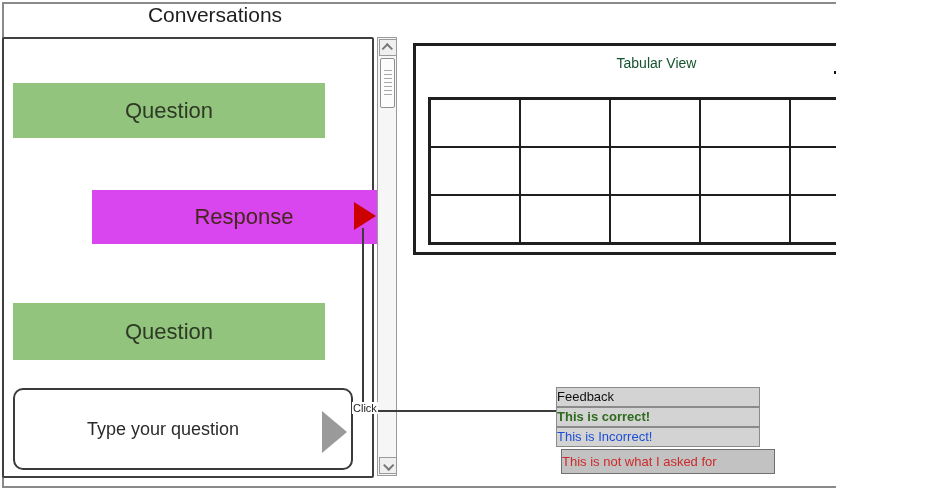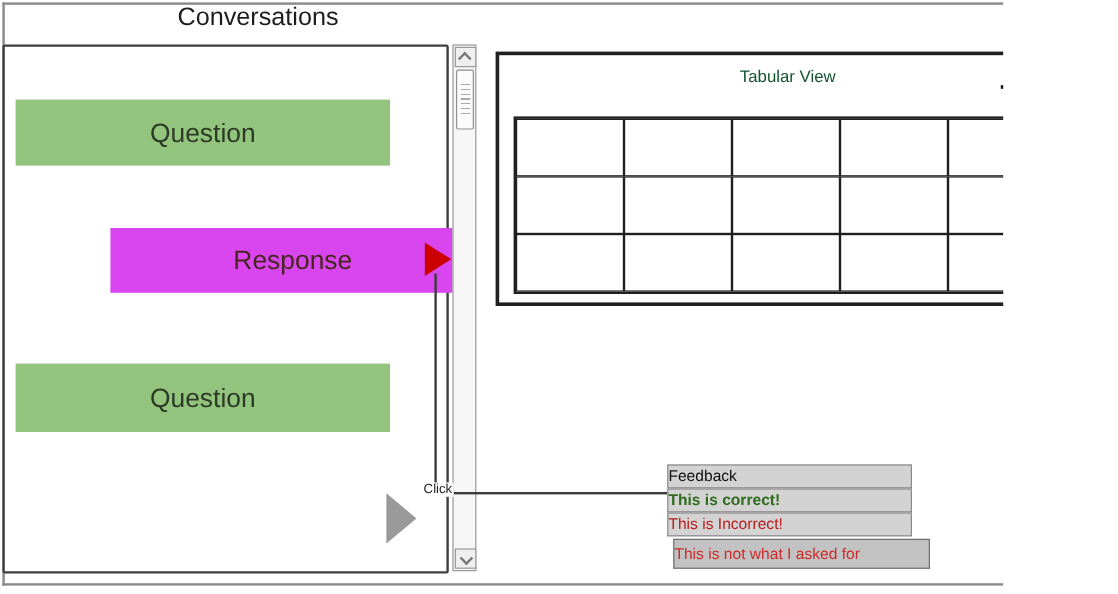--- a/index.html
+++ b/index.html
@@ -59,21 +59,21 @@
            border-top:10px solid #111;}
   .dl-bar{position:absolute;left:1px;top:20px;width:24px;height:3px;background:#111;}
   .tabular-grid{position:absolute;left:12px;top:51px;width:450px;height:144px;
                 display:grid;border:2px solid #1f1f1f;}
   .cell{border:1px solid #1f1f1f;}
   
   .fb{position:absolute;box-sizing:border-box;background:#d3d3d3;border:1px solid #8a8a8a;
       text-align:left;font-size:13px;line-height:18px;}
   .fb-header{left:556px;top:387px;width:204px;height:20px;color:#111;}
   .fb-correct{left:556px;top:407px;width:204px;height:20px;color:#2e6b1e;font-weight:bold;}
-  .fb-incorrect{left:556px;top:427px;width:204px;height:20px;color:#b91c1c;}
+  .fb-incorrect{left:556px;top:427px;width:204px;height:20px;color:#1d4ed8;}
   .fb-wrong{left:561px;top:449px;width:214px;height:25px;color:#cc2a2a;line-height:23px;
             background:#c2c2c2;border-color:#6f6f6f;}
 </style>
 </head>
 <body>
 
 <div id="stage">
 
   <div class="outer-frame"></div>
 
@@ -87,20 +87,23 @@
 
   <div class="msg resp">
     <span>Response</span>
   </div>
   <div class="resp-arrow"></div>
 
   <div class="msg q2">
     <span>Question</span>
   </div>
 
+  <div class="input-box">
+    <span class="input-text">Type your question</span>
+  </div>
   <div class="send-btn"></div>
 
   <div class="scrollbar">
     <div class="sb-btn sb-up">
       <div class="chev up"></div>
     </div>
     <div class="sb-thumb">
       <div class="grip"></div>
     </div>
     <div class="sb-btn sb-down">

